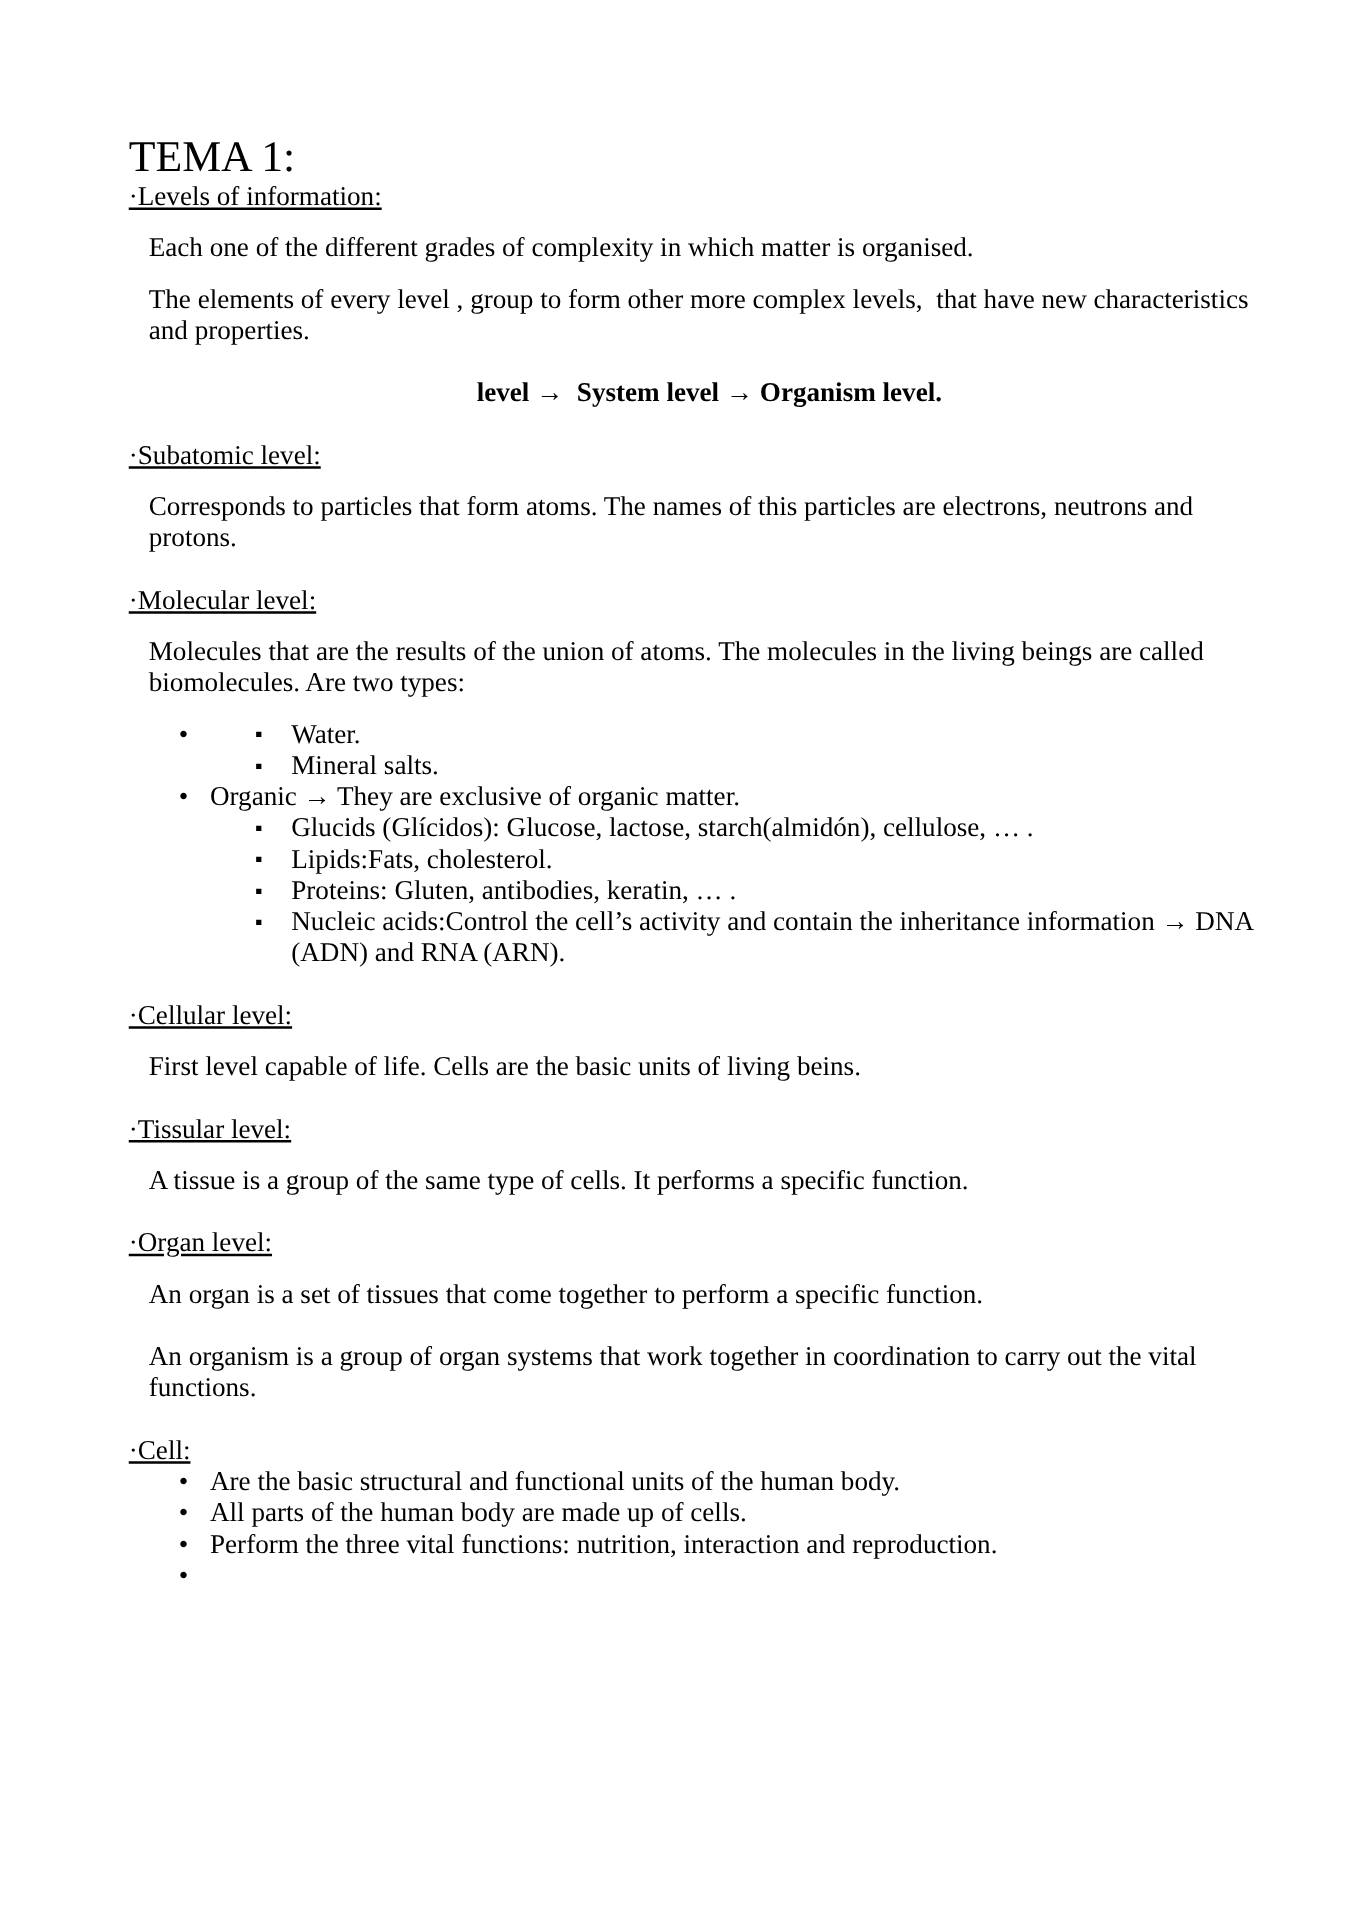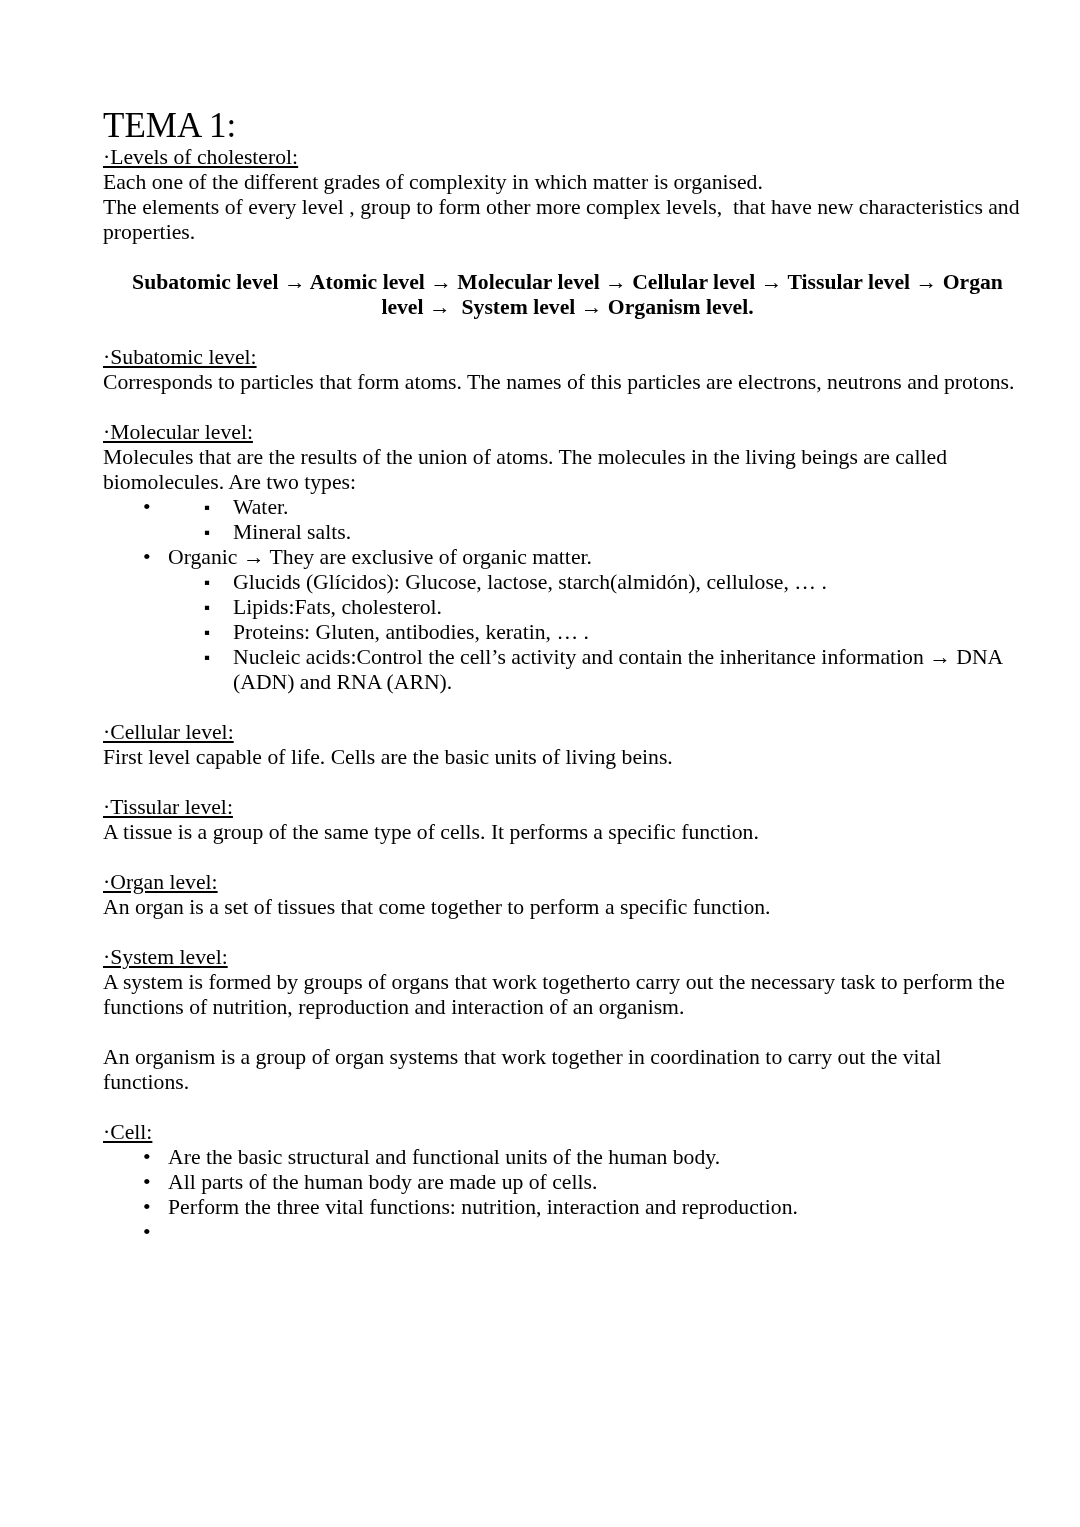--- a/index.html
+++ b/index.html
@@ -29,21 +29,21 @@
     font-size: 21.7px;
     line-height: 25px;
     font-weight: normal;
     text-decoration: underline;
     text-underline-offset: 2px;
     margin: 0;
   }
   .para {
     font-size: 21.7px;
     line-height: 25px;
-    margin: 0;
+    margin: 16px;
     white-space: pre-wrap;
   }
   .flow {
     margin-top: 25px;
     text-align: center;
   }
   .flow-line {
     font-size: 21.7px;
     line-height: 25px;
     font-weight: bold;
@@ -68,27 +68,26 @@
   .li-text { white-space: pre-wrap; }
 </style>
 </head>
 <body>
 
 <div class="page">
 
   <h1 class="doc-title">TEMA 1:</h1>
 
   <section class="sect first">
-    <h2 class="shead">·Levels of cholesterol:</h2>
+    <h2 class="shead">·Levels of information:</h2>
     <p class="para">Each one of the different grades of complexity in which matter is organised.</p>
     <p class="para">The elements of every level , group to form other more complex levels,  that have new characteristics and properties.</p>
   </section>
 
   <div class="flow">
-    <p class="flow-line">Subatomic level → Atomic level → Molecular level → Cellular level → Tissular level → Organ</p>
     <p class="flow-line">level →  System level → Organism level.</p>
   </div>
 
   <section class="sect">
     <h2 class="shead">·Subatomic level:</h2>
     <p class="para">Corresponds to particles that form atoms. The names of this particles are electrons, neutrons and protons.</p>
   </section>
 
 
   <section class="sect">
@@ -137,24 +136,20 @@
   <section class="sect">
     <h2 class="shead">·Tissular level:</h2>
     <p class="para">A tissue is a group of the same type of cells. It performs a specific function.</p>
   </section>
 
   <section class="sect">
     <h2 class="shead">·Organ level:</h2>
     <p class="para">An organ is a set of tissues that come together to perform a specific function.</p>
   </section>
 
-  <section class="sect">
-    <h2 class="shead">·System level:</h2>
-    <p class="para">A system is formed by groups of organs that work togetherto carry out the necessary task to perform the functions of nutrition, reproduction and interaction of an organism.</p>
-  </section>
 
   <section class="sect">
     <p class="para">An organism is a group of organ systems that work together in coordination to carry out the vital functions.</p>
   </section>
 
   <section class="sect">
     <h2 class="shead">·Cell:</h2>
     <div class="li l1">
       <span class="bullet">•</span>
       <span class="li-text">Are the basic structural and functional units of the human body.</span>

